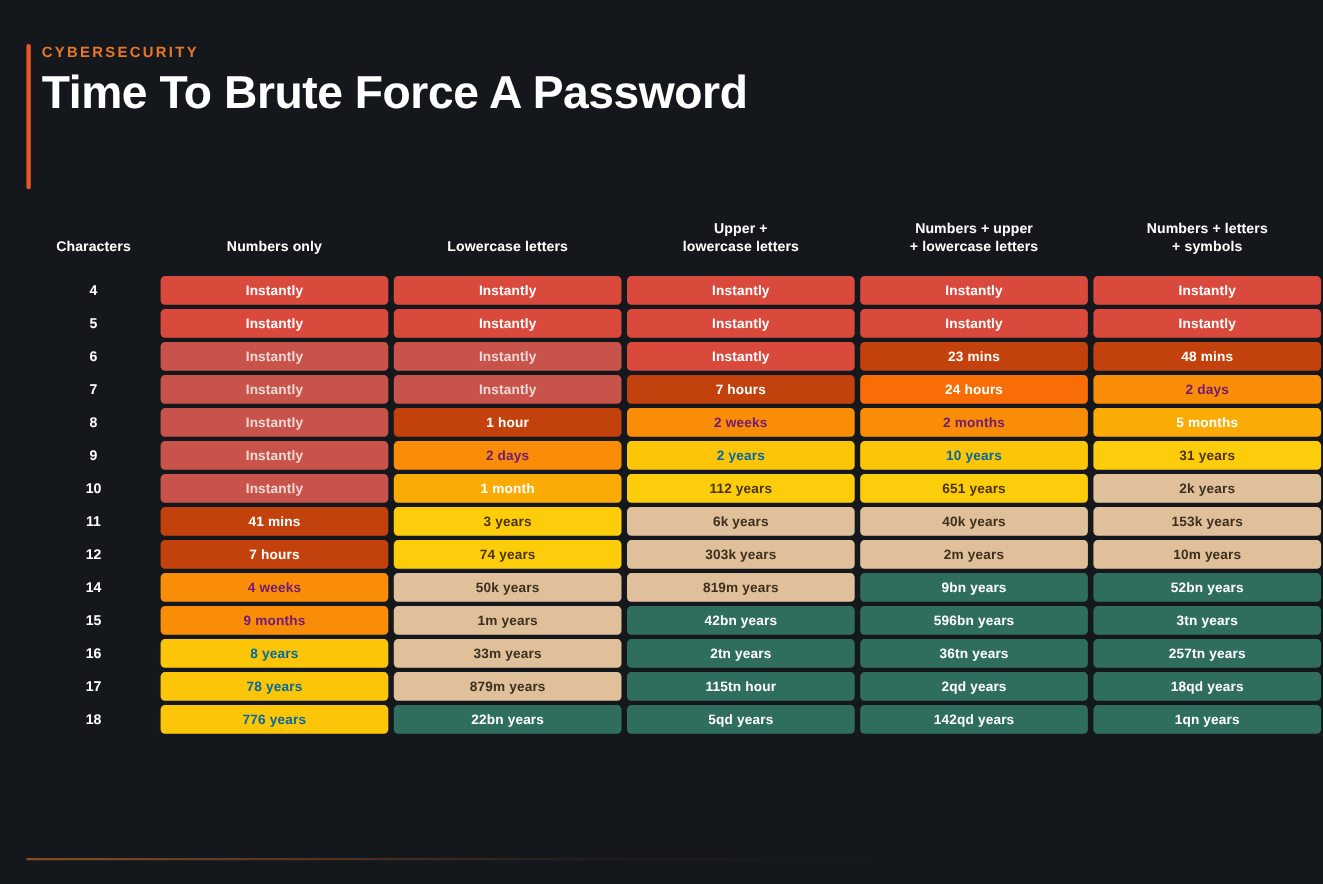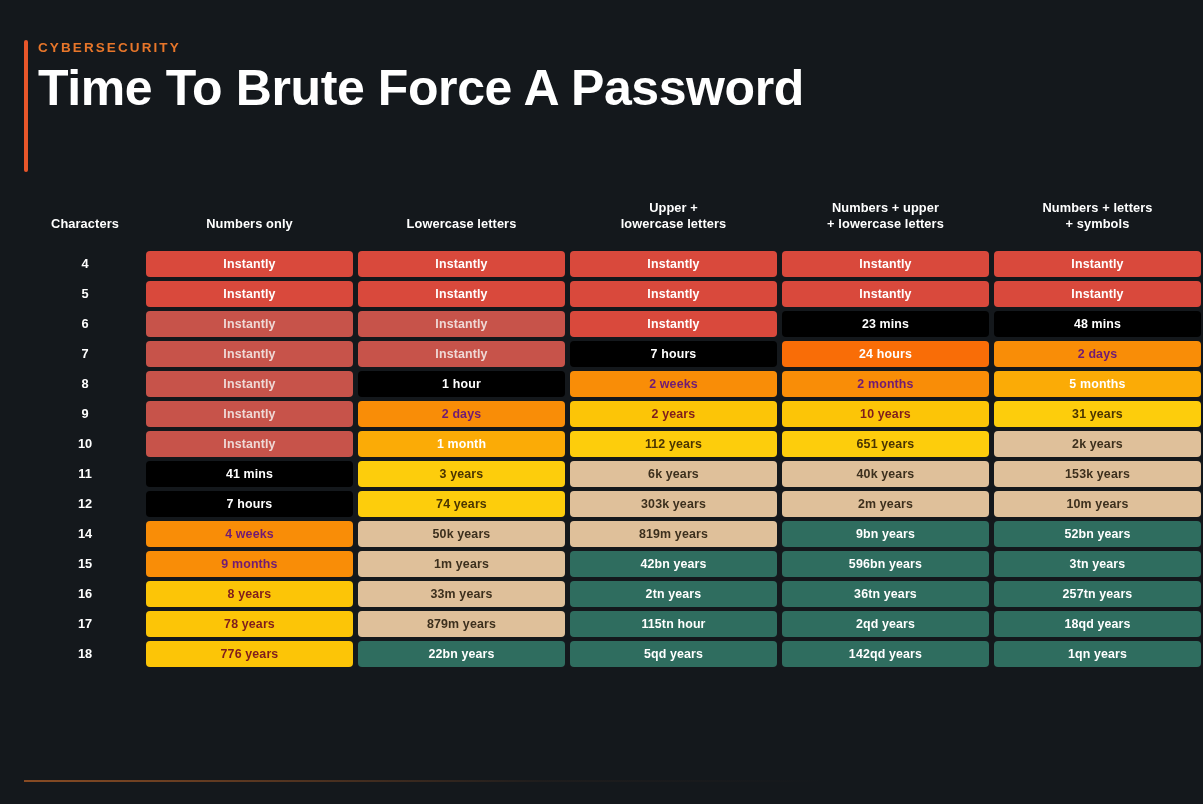--- a/index.html
+++ b/index.html
@@ -40,21 +40,21 @@
     border-radius: 2px;
   }
   .kicker {
     font-size: 13.5px;
     font-weight: bold;
     letter-spacing: 2.1px;
     color: #e8762a;
     margin: 0 0 6px 0;
   }
   .title {
-    font-size: 50px;
+    font-size: 42px;
     font-weight: bold;
     letter-spacing: -0.4px;
     margin: 0 0 10px 0;
     color: #ffffff;
     line-height: 1.08;
   }
   .subtitle {
     font-size: 17.5px;
     color: #97a0a6;
     margin: 0;
@@ -110,25 +110,25 @@
     border-radius: 4px;
     font-size: 12.4px;
     font-weight: bold;
     letter-spacing: 0.15px;
     white-space: nowrap;
   }
 
   
   .sc-red      { background: #d9493c; color: #ffffff; }
   .sc-redmute  { background: #c7534a; color: #efd9d6; }
-  .sc-orange   { background: #000000; color: #ffffff; }
+  .sc-orange   { background: #c2410c; color: #ffffff; }
   .sc-orange2  { background: #f96d07; color: #ffffff; }
   .sc-amber    { background: #f98d07; color: #701a75; }
   .sc-amber2   { background: #fbab06; color: #ffffff; }
-  .sc-yellow   { background: #fcc507; color: #7f1d1d; }
+  .sc-yellow   { background: #fcc507; color: #0369a1; }
   .sc-yellow2  { background: #fdcd0c; color: #4a3402; }
   .sc-tan      { background: #dfc09a; color: #3c2f1d; }
   .sc-green    { background: #2f6d5f; color: #ffffff; }
 
   
   .footer-rule {
     position: absolute;
     left: 24px;
     bottom: 22px;
     width: 1152px;

